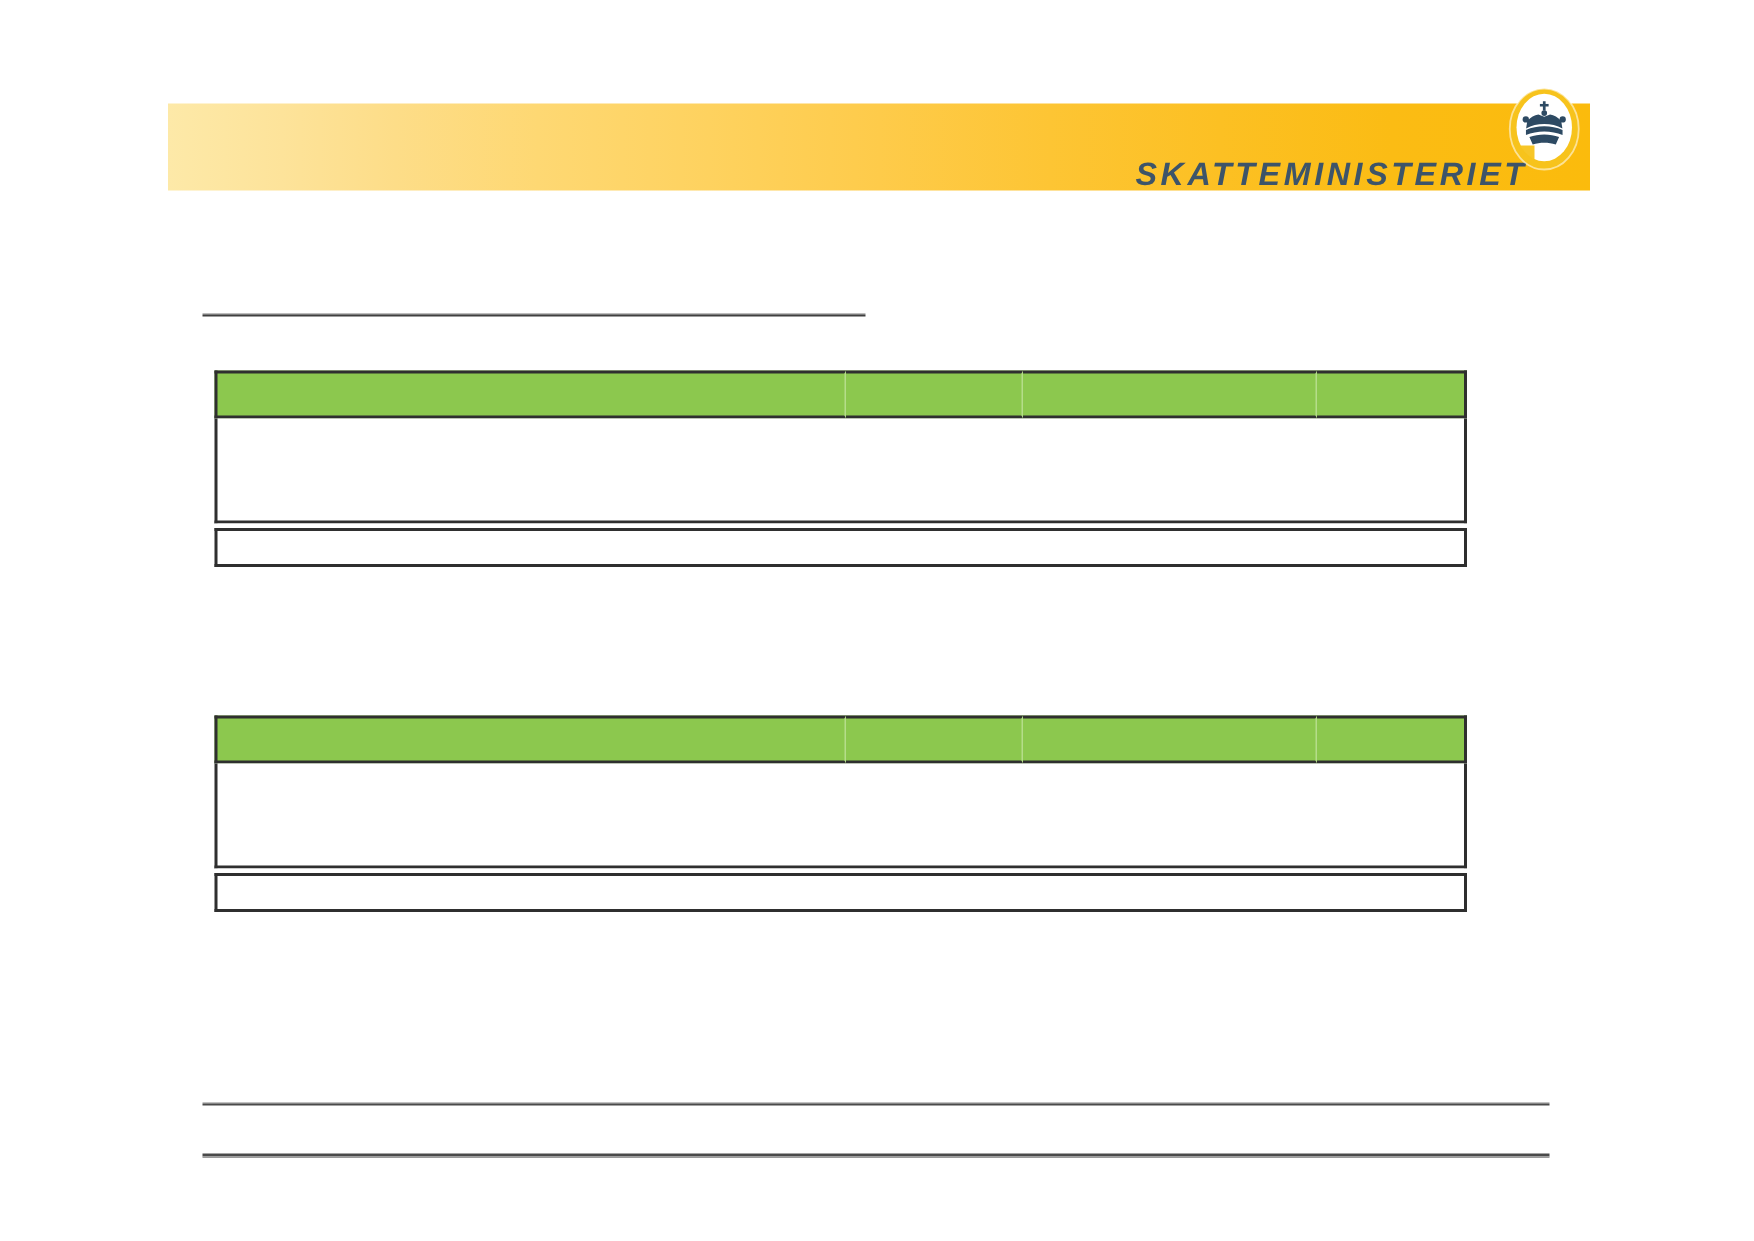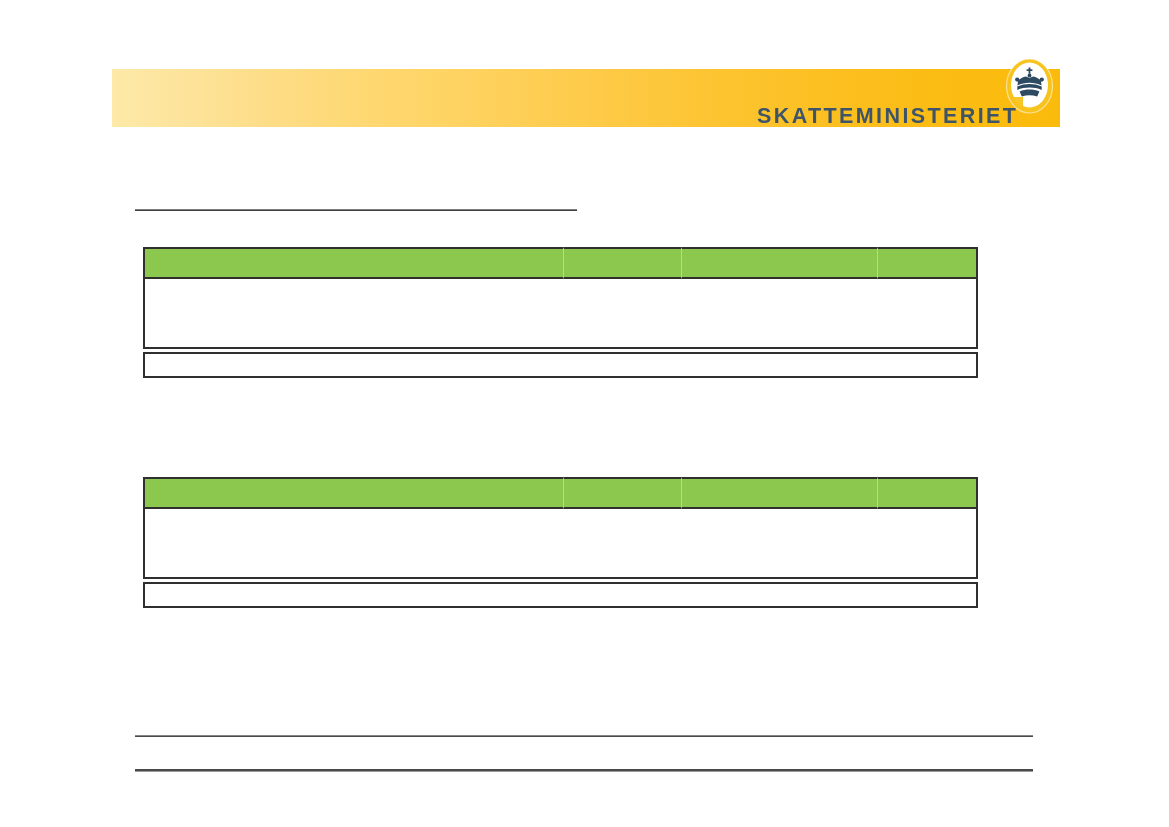--- a/index.html
+++ b/index.html
@@ -16,20 +16,21 @@
     overflow: hidden;
   }
 
   .page {
     position: absolute;
     left: 0;
     top: 0;
     width: 1169px;
     height: 696px;
     background: #ffffff;
+    font-style: italic;
   }
 
   
   .header-band {
     position: absolute;
     left: 112px;
     top: 69px;
     width: 948px;
     height: 58px;
     background: linear-gradient(to right,

